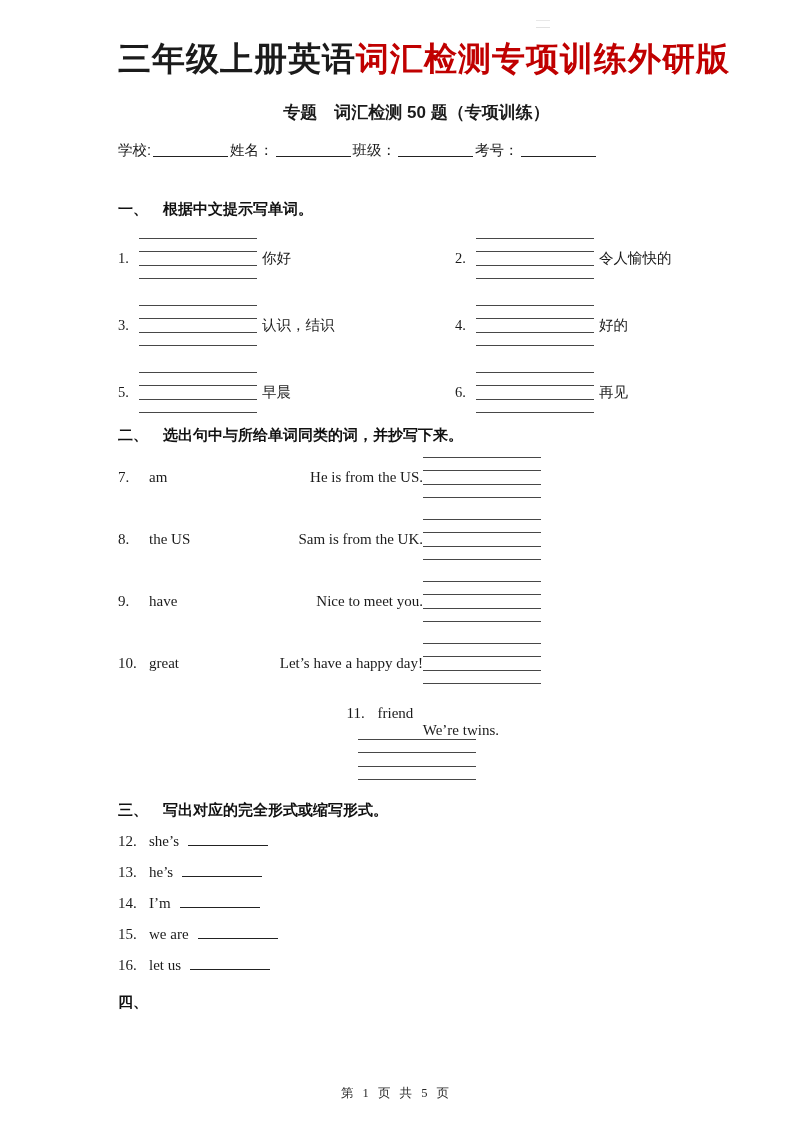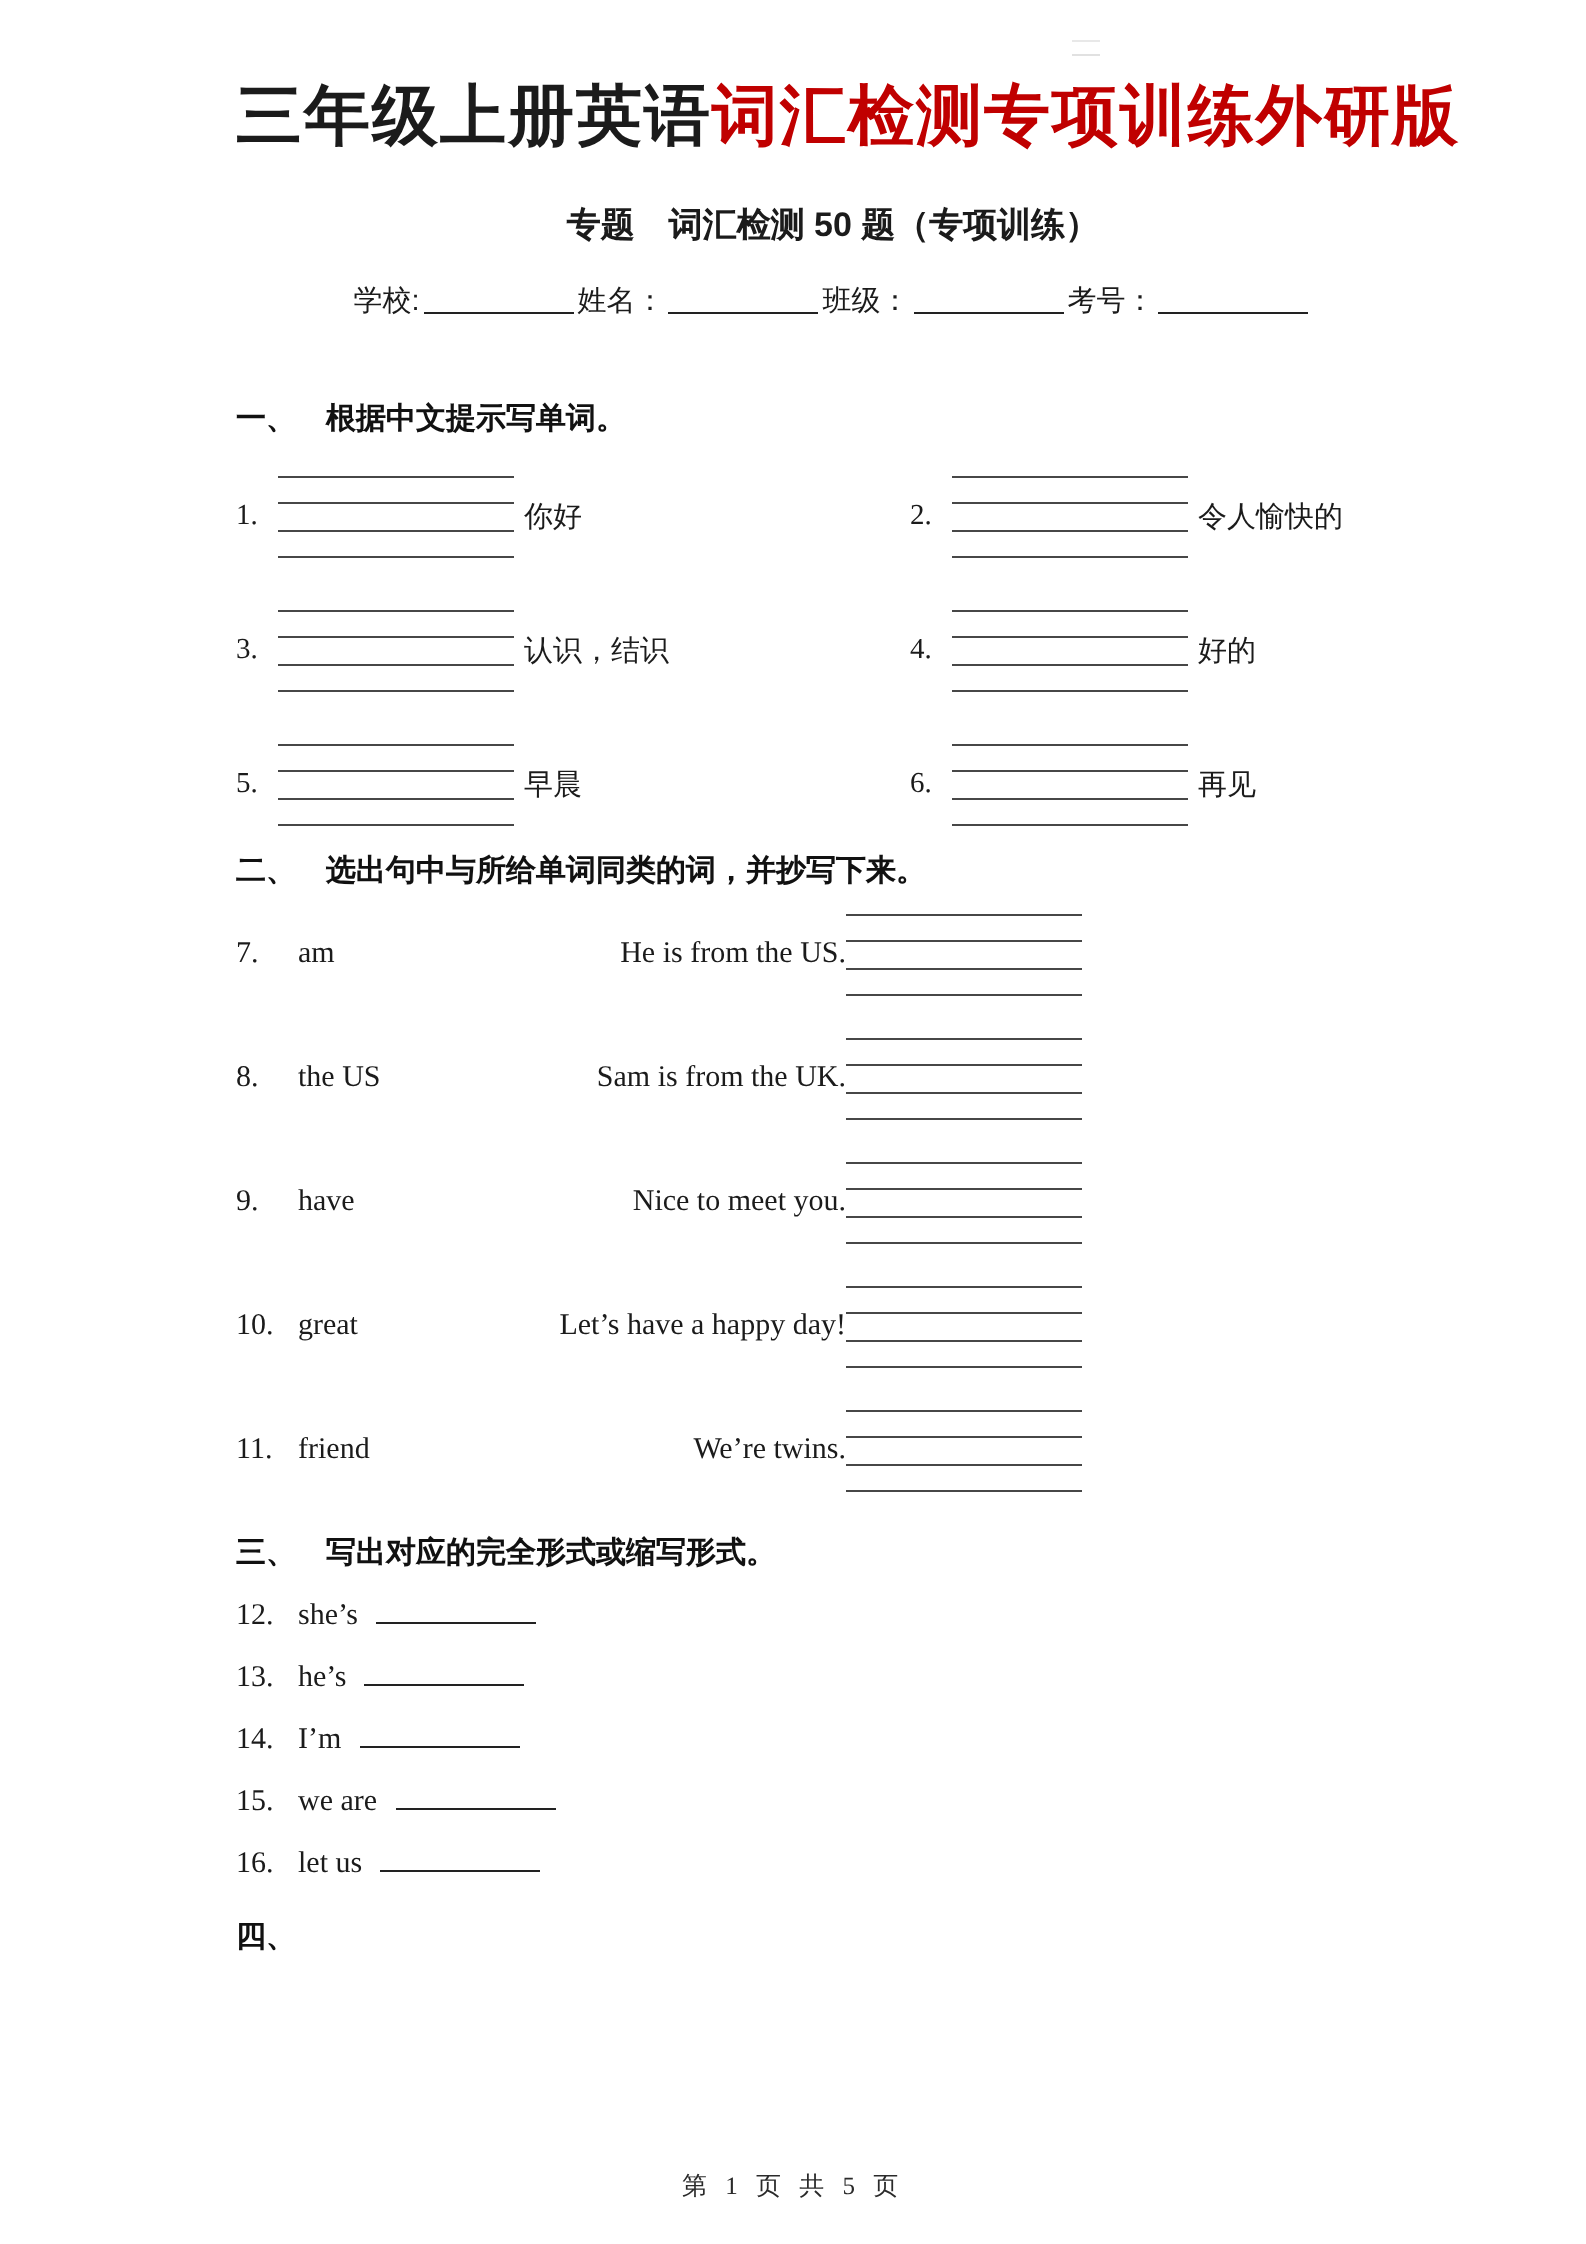--- a/index.html
+++ b/index.html
@@ -29,21 +29,20 @@
   .title .red { color:#c00000; }
   .subtitle {
     margin-top:17px;
     text-align:center;
     font-size:17px;
     font-weight:bold;
     font-family:"Liberation Sans","DejaVu Sans",sans-serif;
   }
   .form-line {
     margin-top:17px;
-    text-align:center;
     font-size:14.5px;
     white-space:nowrap;
     font-family:"Liberation Sans","DejaVu Sans",sans-serif;
   }
   .blank {
     display:inline-block;
     width:75px; height:15px;
     border-bottom:1px solid #222;
     vertical-align:-2px;
     margin:0 2px;
@@ -88,21 +87,21 @@
   }
   .s1-item .hint {
     margin-left:5px;
     font-family:"Liberation Sans","DejaVu Sans",sans-serif;
     font-size:14.5px;
   }
 
   
   .s2-list { margin-top:12px; }
   .s2-item { display:flex; align-items:center; margin-bottom:21px; font-size:15px; }
-  .s2-item:last-child { margin-bottom:0; }
+  .s2-item:last-child { margin-bottom:0;flex-direction:column; }
   .s2-word { width:140px; display:flex; }
   .s2-word .num { width:31px; }
   .s2-sentence { width:165px;text-align:right; }
 
   
   .s3-list { margin-top:11px; }
   .s3-item { display:flex; align-items:baseline; height:31px; font-size:15px; }
   .s3-item .num { width:31px; }
   .s3-item .term { margin-right:7px; }
   .s3-item .blank { width:80px; }

